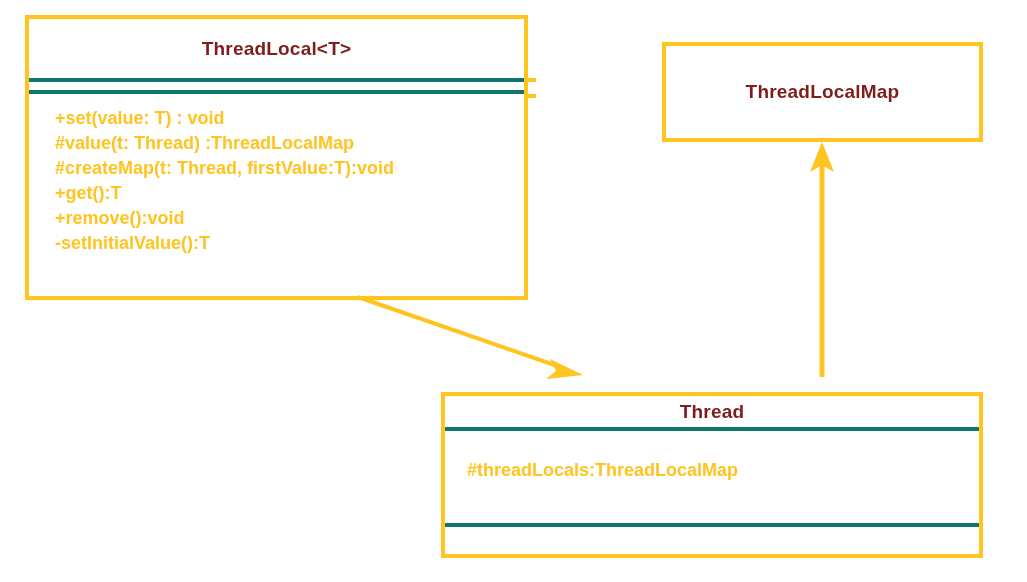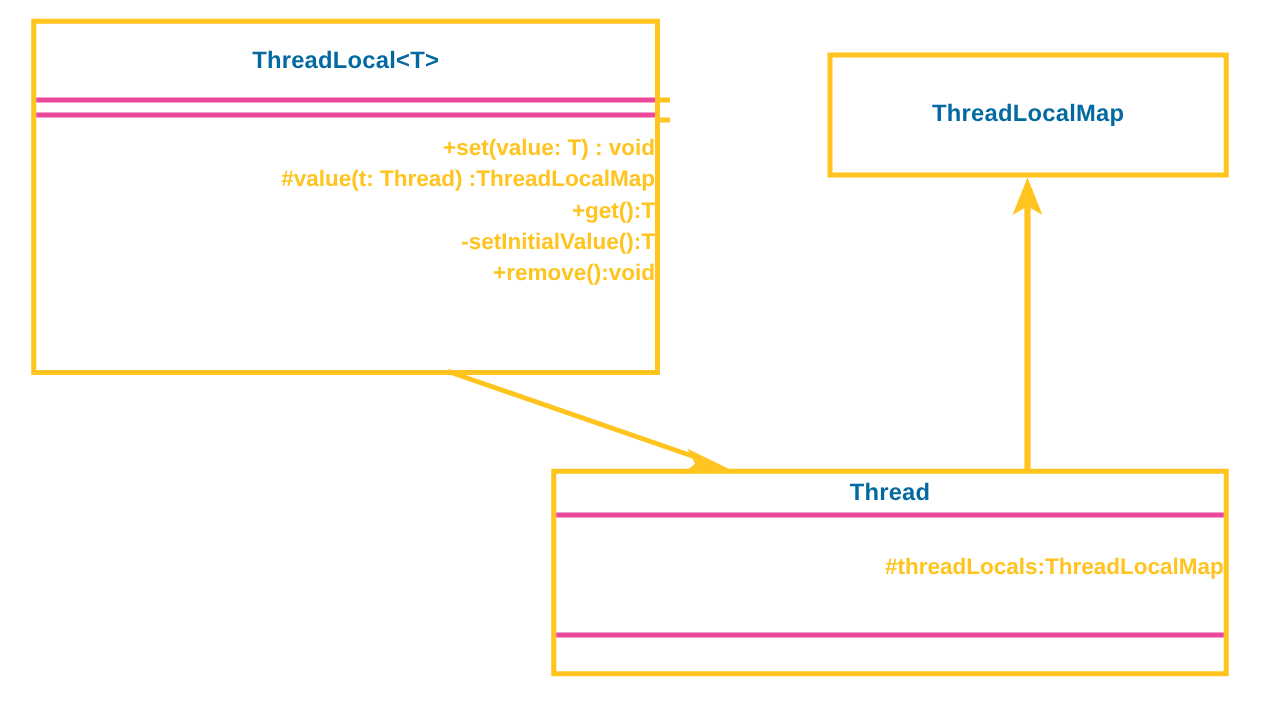--- a/index.html
+++ b/index.html
@@ -20,26 +20,25 @@
     position: absolute;
     box-sizing: border-box;
     border: 4px solid #FFC41F;
     background: #ffffff;
   }
   .compartment {
     box-sizing: border-box;
     position: relative;
   }
   .compartment.divided {
-    border-top: 4px solid #ec4899;
-    text-align: right;
+    border-top: 4px solid #0f766e;
   }
   .class-title {
     text-align: center;
-    color: #0369a1;
+    color: #7f1d1d;
     font-weight: bold;
     font-size: 19px;
     letter-spacing: 0.2px;
     white-space: nowrap;
   }
   .member-list {
     color: #FFC41F;
     font-weight: bold;
     font-size: 18px;
     line-height: 25px;
@@ -89,21 +88,21 @@
   #threadlocalmap-class .c-title {
     height: 92px;
     display: flex;
     align-items: center;
     justify-content: center;
   }
 
   
   #thread-class {
     left: 441px;
-    top: 375px;
+    top: 392px;
     width: 542px;
     height: 166px;
   }
   #thread-class .c-title {
     height: 31px;
     display: flex;
     align-items: center;
     justify-content: center;
   }
   #thread-class .c-attrs {
@@ -131,23 +130,24 @@
 
   <div class="uml-class" id="threadlocal-class">
     <div class="compartment c-title">
       <span class="class-title">ThreadLocal&lt;T&gt;</span>
     </div>
     <div class="compartment c-attrs divided"></div>
     <div class="compartment c-methods divided">
       <div class="member-list">
         <div class="member-line">+set(value: T) : void</div>
         <div class="member-line">#value(t: Thread) :ThreadLocalMap</div>
+        <div class="member-line">#createMap(t: Thread, firstValue:T):void</div>
         <div class="member-line">+get():T</div>
+        <div class="member-line">+remove():void</div>
         <div class="member-line">-setInitialValue():T</div>
-        <div class="member-line">+remove():void</div>
       </div>
     </div>
     <div class="divider-stub" id="stub-a"></div>
     <div class="divider-stub" id="stub-b"></div>
   </div>
 
   <div class="uml-class" id="threadlocalmap-class">
     <div class="compartment c-title">
       <span class="class-title">ThreadLocalMap</span>
     </div>

